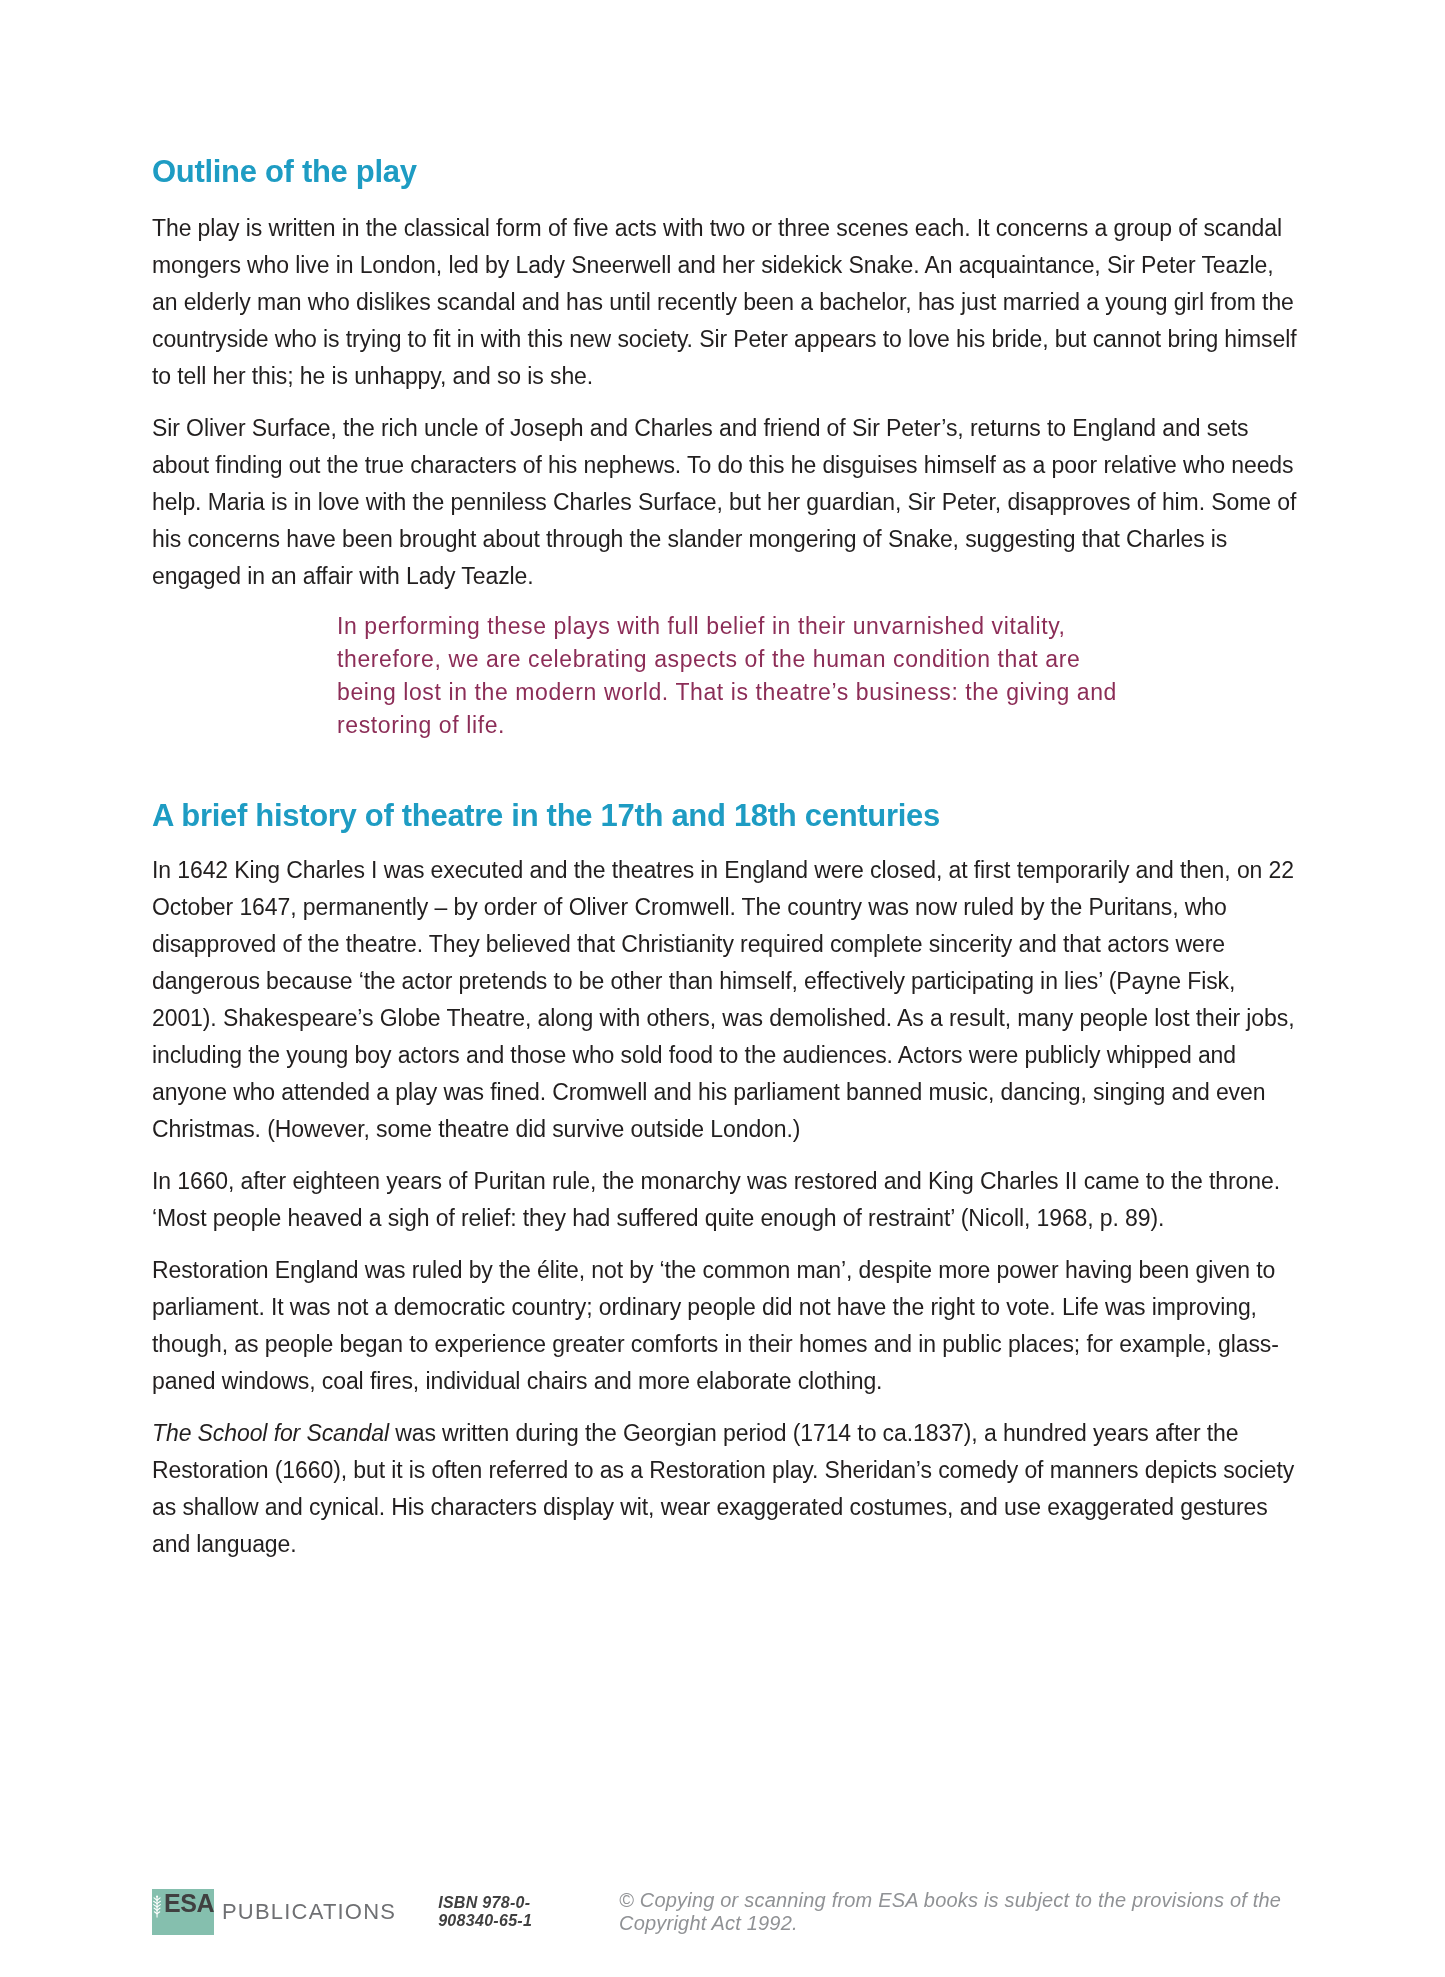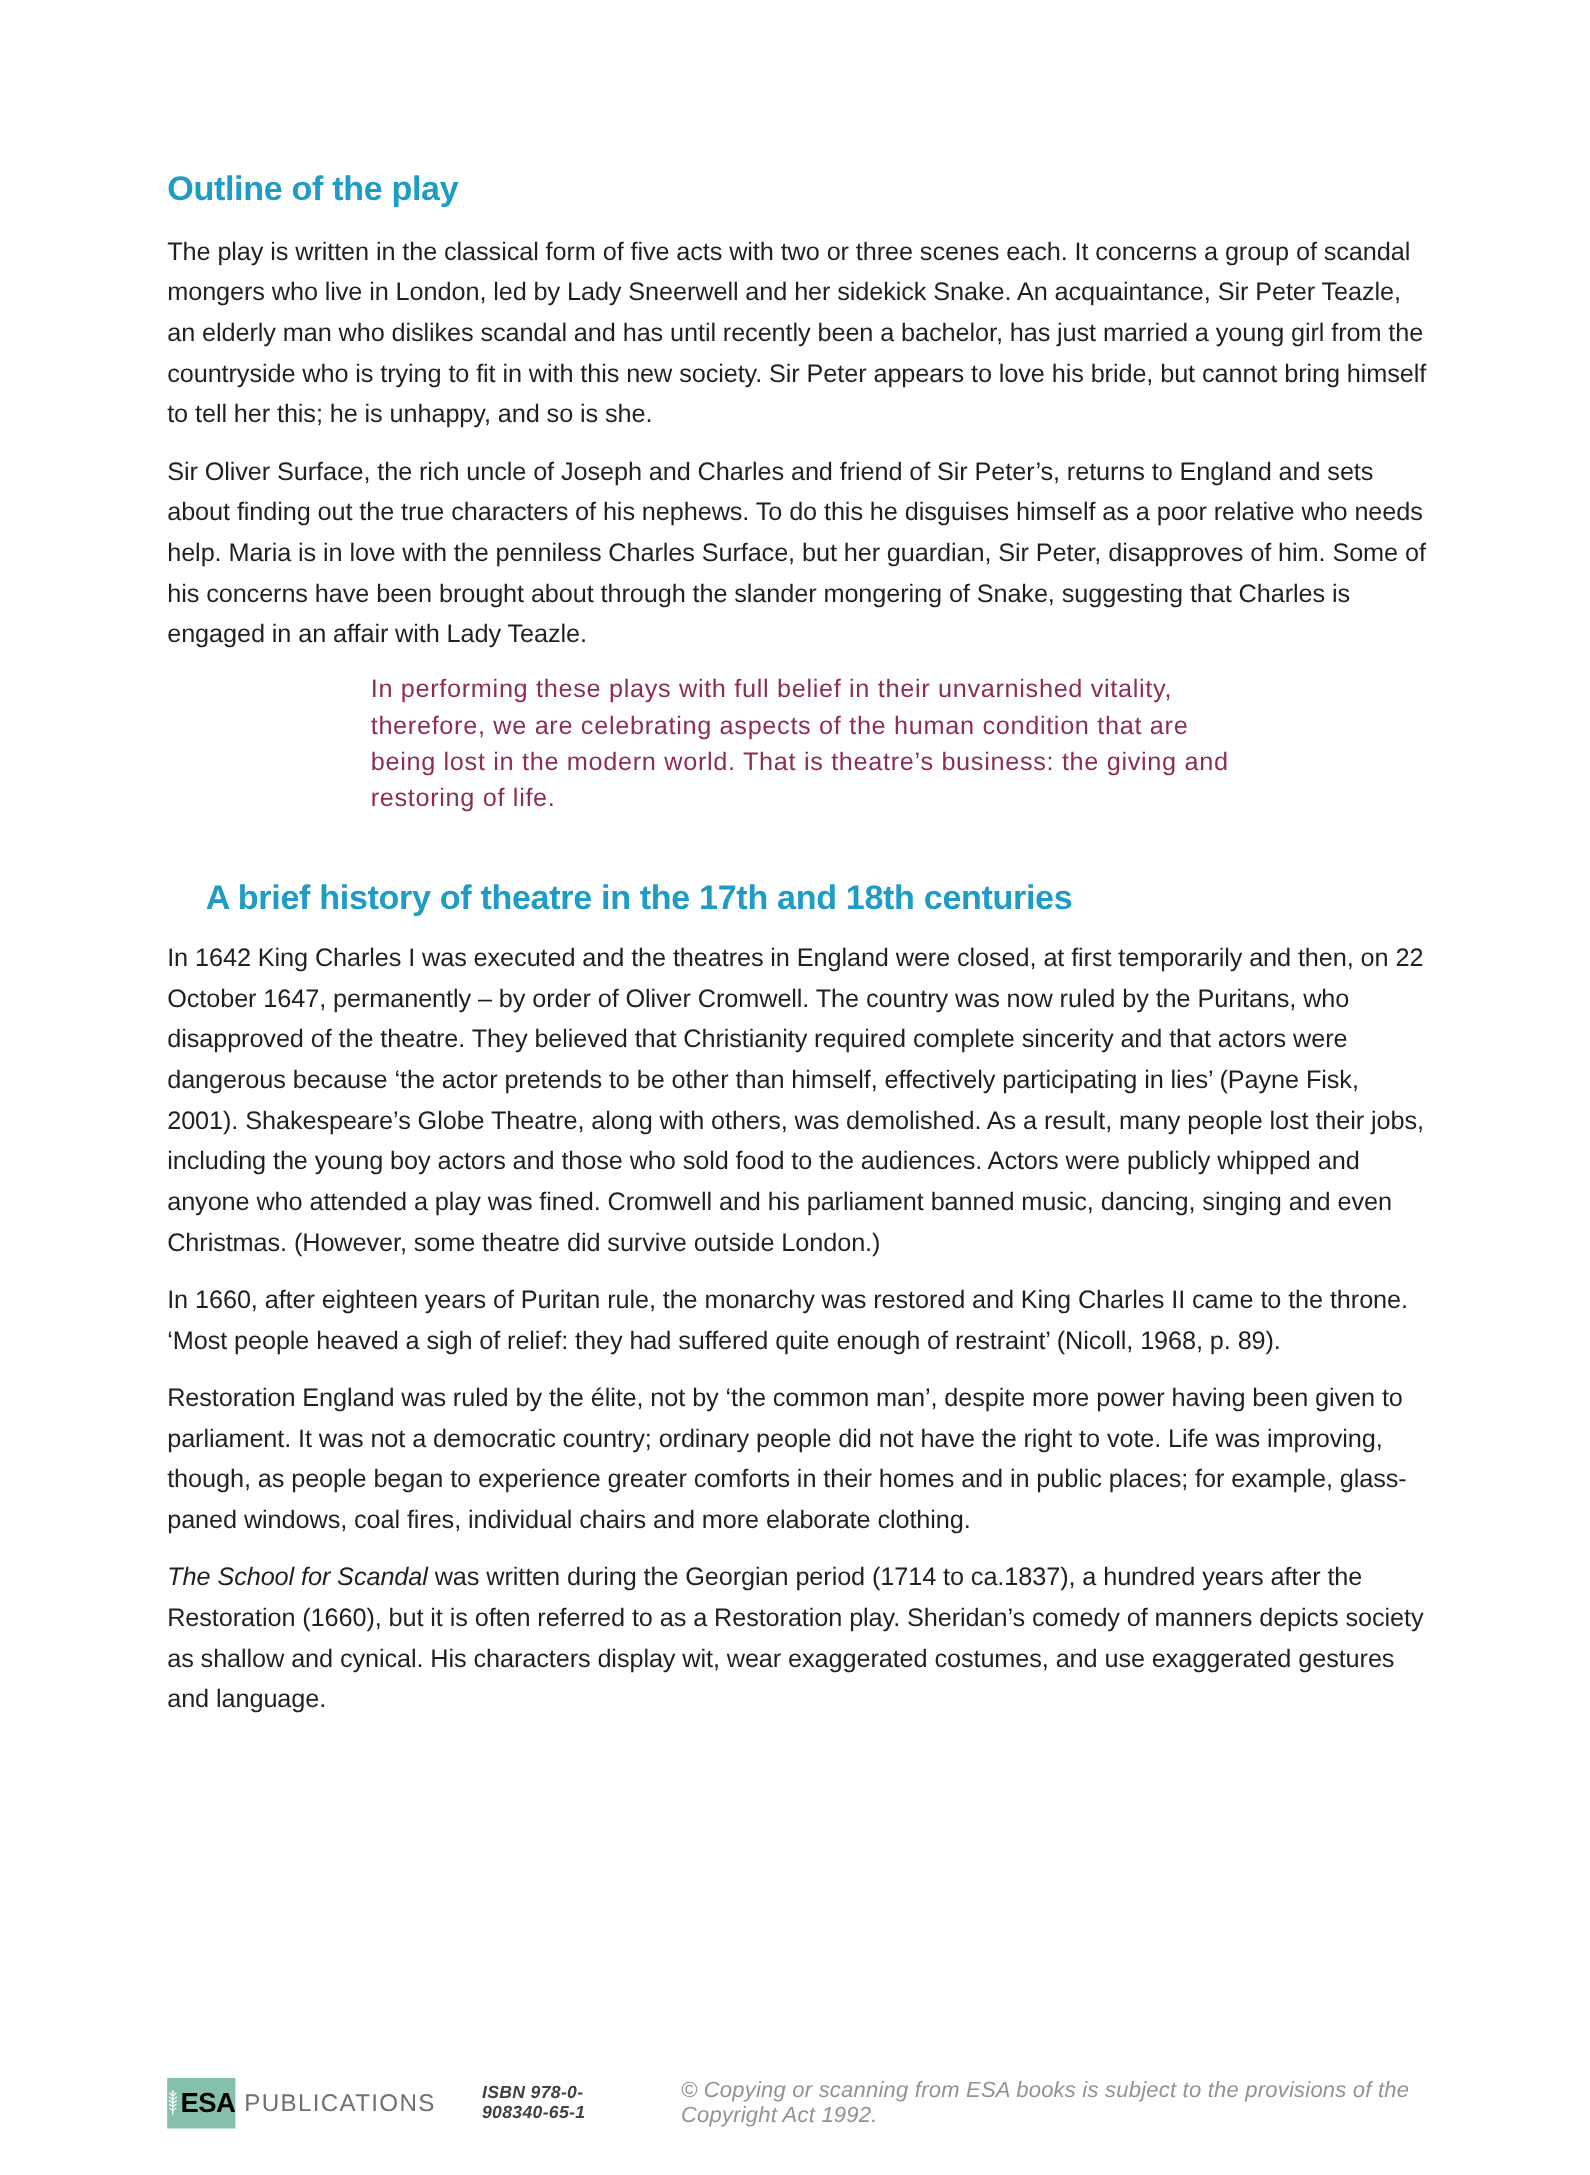--- a/index.html
+++ b/index.html
@@ -52,21 +52,20 @@
     color: #1e9cc3;
     font-size: 31px;
     font-weight: 700;
     letter-spacing: -0.3px;
     margin-top: 84px;
     margin-bottom: 20px;
   }
   h1.section-heading.second {
     margin-top: 56px;
     margin-bottom: 18px;
-    margin-left: 35px;
   }
   h2.sub-heading {
     color: #1e9cc3;
     font-size: 25px;
     font-weight: 700;
     margin-top: 46px;
     margin-bottom: 40px;
   }
 
   
@@ -104,23 +103,22 @@
     left: 152px;
     right: 140px;
     bottom: 42px;
     display: flex;
     align-items: center;
   }
   .logo-box {
     width: 62px;
     height: 46px;
     background: #85bfae;
-    color: #000000;
+    color: #404040;
     display: flex;
-    align-items: center;
     justify-content: center;
     gap: 2px;
     flex: none;
   }
   .logo-box .logo-text {
     font-size: 25px;
     font-weight: 800;
     letter-spacing: -0.5px;
   }
   .publisher {

